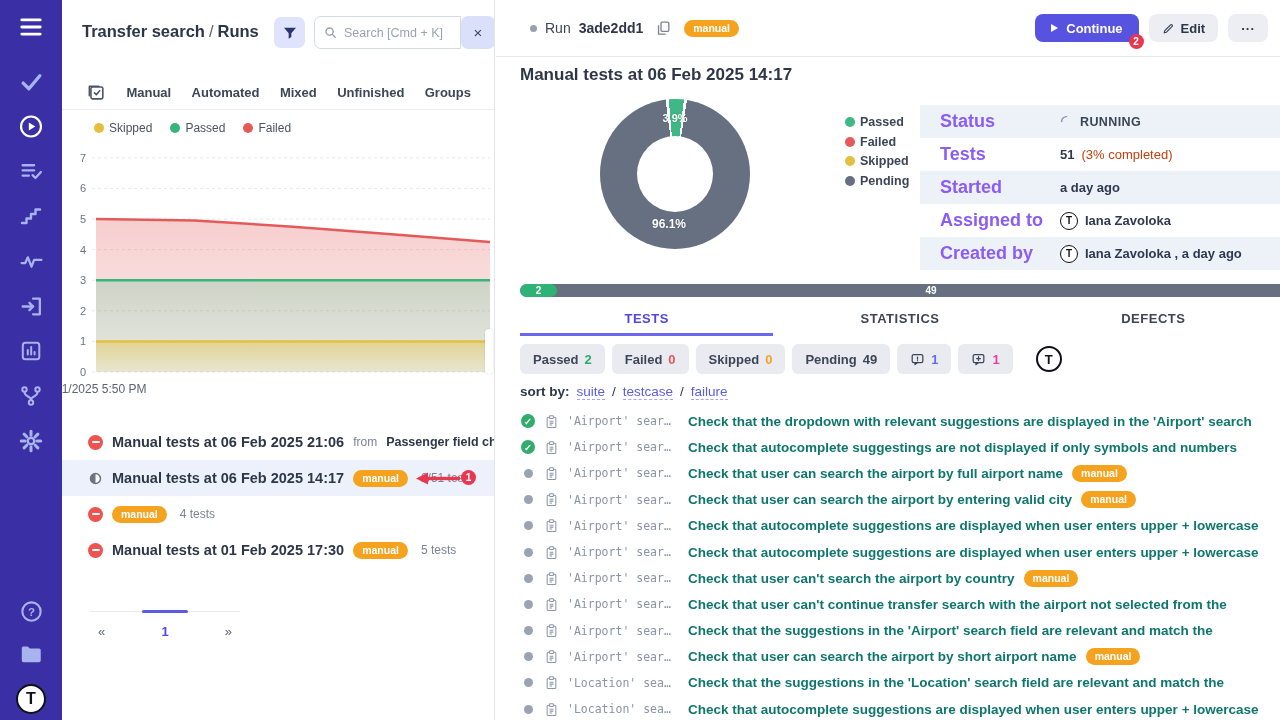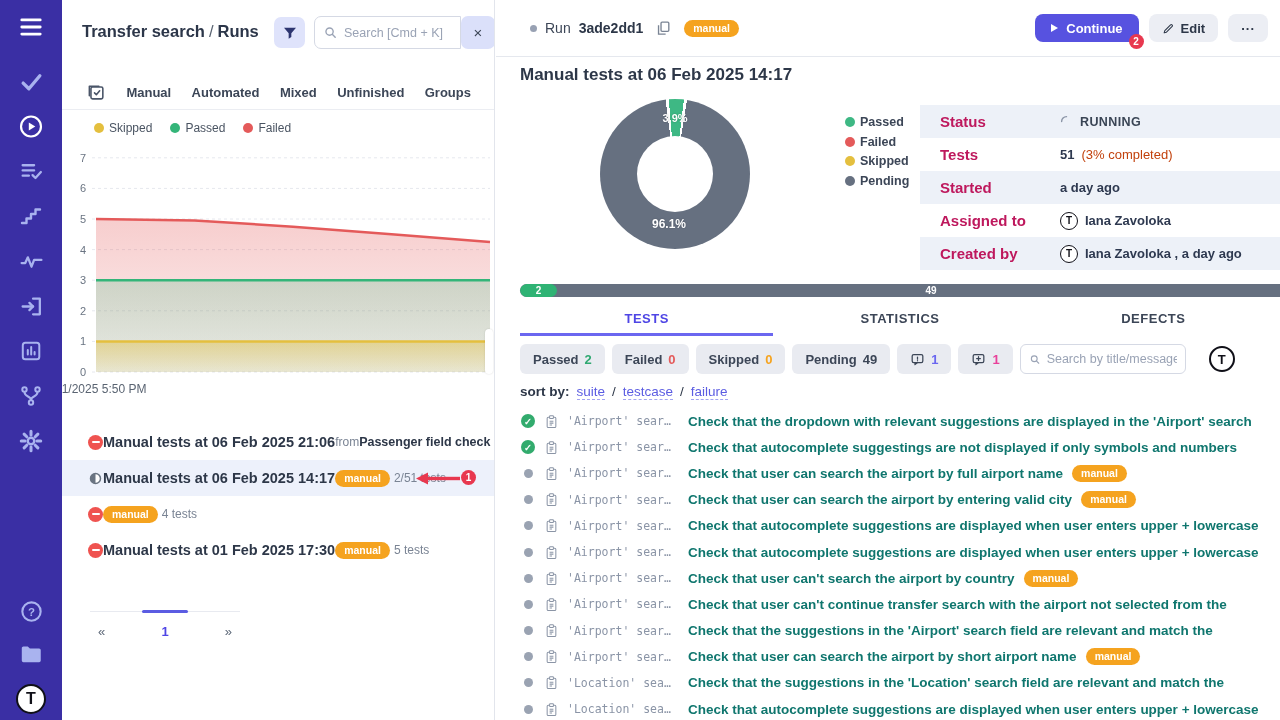--- a/index.html
+++ b/index.html
@@ -40,21 +40,21 @@
   #lp-legend { position:absolute; left:32px; top:121px; display:flex; gap:18px; align-items:center; }
   .leg-item { display:flex; gap:5px; align-items:center; font-size:12px; color:#4a5462; cursor:pointer; }
   .dot { width:10px; height:10px; border-radius:50%; display:inline-block; }
   #area-chart { position:absolute; left:0; top:145px; }
   #x-label-wrap { position:absolute; left:0; top:382px; width:160px; overflow:hidden; height:16px; }
   #x-label { position:relative; left:-7px; font-size:12px; color:#5a6472; white-space:nowrap; }
   #lp-scrollthumb { position:absolute; right:1px; top:329px; width:8px; height:45px; background:#fff;
     border-radius:4px; box-shadow:0 0 2px rgba(0,0,0,.15); cursor:pointer; }
 
   .run-row { position:absolute; left:0; width:433px; height:36px; display:flex; align-items:center;
-    padding-left:26px; cursor:pointer; white-space:nowrap; }
+    padding-left:26px; gap:9px; cursor:pointer; white-space:nowrap; }
   .run-row.selected { background:#edf1fb; }
   .run-title { font-size:14.5px; font-weight:700; color:#2d3748; }
   .run-from { font-size:12px; color:#7a8494; }
   .run-from-name { font-size:12.5px; font-weight:700; color:#2d3748; }
   .run-meta { font-size:12px; color:#7a8494; margin-left:4px; }
   .st-icon { width:15px; height:15px; flex:0 0 15px; border-radius:50%; position:relative; }
   .st-icon.failed { background:#ef5350; }
   .st-icon.failed::after { content:""; position:absolute; left:3.5px; top:6.5px; width:8px; height:2.2px; background:#fff; border-radius:1px; }
   .badge { background:#f5a31f; color:#fff; font-size:10.5px; font-weight:700; padding:2px 9px 3px;
     border-radius:10px; white-space:nowrap; }
@@ -92,21 +92,21 @@
   #donut::after { content:""; position:absolute; left:37px; top:37px; width:76px; height:76px; border-radius:50%; background:#fff; }
   .donut-label { position:absolute; color:#fff; font-weight:700; text-shadow:0 0 2px rgba(0,0,0,.25); }
   #donut-label-0 { left:50px; top:13px; width:50px; text-align:center; font-size:11px; }
   #donut-label-1 { left:14px; top:118px; width:110px; text-align:center; font-size:12px; }
   #donut-legend { position:absolute; left:349px; top:115px; display:flex; flex-direction:column; gap:5.5px; }
   #donut-legend .leg-item { font-size:12.5px; font-weight:600; color:#3c4657; }
 
   #info-table { position:absolute; left:424px; top:105px; width:360px; }
   .info-row { height:33px; display:flex; align-items:center; position:relative; padding-left:20px; }
   .info-row:nth-child(odd) { background:#edf1f8; }
-  .info-label { font-size:15px; font-weight:600; color:#be185d; }
+  .info-label { font-size:18px; font-weight:600; color:#8b5cf6; }
   .info-value { position:absolute; left:140px; display:flex; align-items:center; gap:7px; font-size:13px;
     font-weight:600; color:#2e3950; white-space:nowrap; }
   .info-note { color:#c2410c; font-weight:400; }
   #status-value { font-weight:700; font-size:12.5px; letter-spacing:.4px; color:#3a4555; }
 
   #progress { position:absolute; left:24px; top:284px; width:822px; height:13px; background:#667080;
     border-radius:7px; overflow:hidden; }
   #progress-passed { position:absolute; left:0; top:0; height:13px; background:#2fb374; border-radius:7px;
     color:#fff; font-size:10px; font-weight:700; display:flex; align-items:center; justify-content:center; }
   #progress-rest { position:absolute; left:0; top:0; width:100%; height:13px; color:#fff; font-size:10px;
@@ -493,27 +493,20 @@
       <span style="color: rgb(106, 102, 240);">1</span>
     </button>
     <button class="chip">
       <svg width="15" height="15" viewBox="0 0 24 24" fill="none" stroke="#3c4657" stroke-width="2" stroke-linecap="round" stroke-linejoin="round">
           <rect x="3.5" y="4" width="17" height="13" rx="2.5"></rect>
           <path d="M8 17v3.2L12 17"></path>
           <path d="M12 7.5v6M9 10.5h6"></path>
         </svg>
       <span style="color: rgb(232, 64, 154);">1</span>
     </button>
-    <div id="rp-search">
-      <svg width="15" height="15" viewBox="0 0 24 24" fill="none" stroke="#9aa3b5" stroke-width="2.2" stroke-linecap="round">
-          <circle cx="10.5" cy="10.5" r="5.8"></circle>
-          <path d="m15.2 15.2 4.3 4.3"></path>
-        </svg>
-      <input type="text" placeholder="Search by title/message" style="">
-    </div>
     <span class="t-logo mid" id="rp-avatar">T</span>
   </div>
 
   <div id="sort-row">
     <span id="sort-label">sort by:</span>
     <span class="sort-link">suite</span>
     <span class="sort-sep">/</span>
     <span class="sort-link">testcase</span>
     <span class="sort-sep">/</span>
     <span class="sort-link">failure</span>

